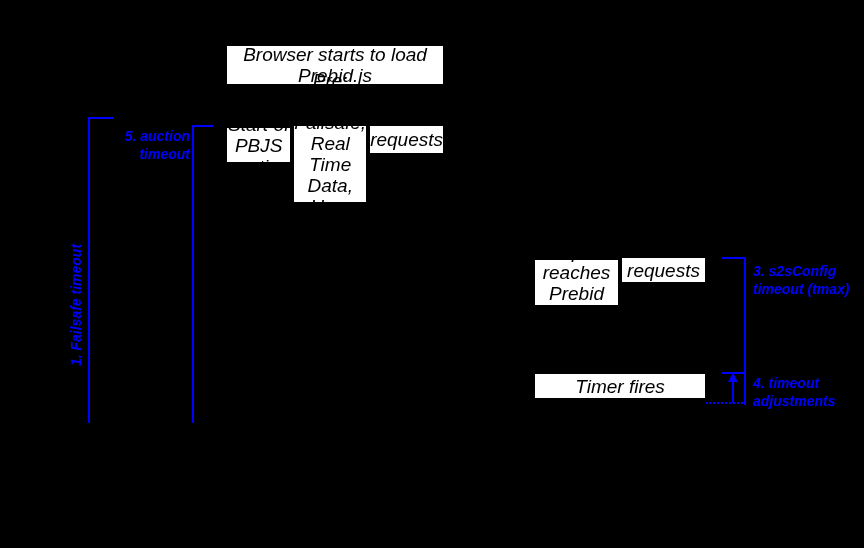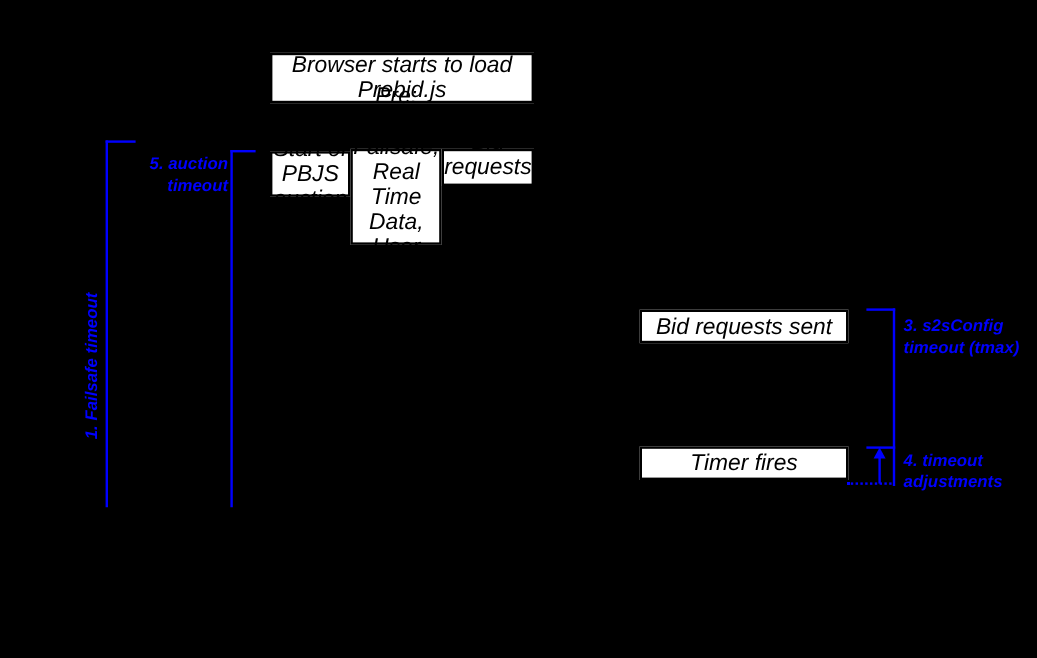--- a/index.html
+++ b/index.html
@@ -86,20 +86,22 @@
 Real Time Data, User
 ID modules</div>
     <div class="box" style="height:31px;">Bid requests sent</div>
   </div>
 
 
   <div class="box abs" style="left:225px; top:436px; width:220px; height:26px;">Timer fires</div>
 
 
   <div class="stack" style="left:533px; top:258px; width:174px;">
+    <div class="box" style="height:49px;">Request reaches
+Prebid Server</div>
     <div class="box" style="height:28px;">Bid requests sent</div>
   </div>
 
   <div class="box abs" style="left:533px; top:372px; width:174px; height:28px;">Timer fires</div>
 
   <div class="blue-line" style="left:88px; top:117px; width:2px; height:374px;"></div>
   <div class="blue-line" style="left:88px; top:117px; width:25px; height:2px;"></div>
   <div class="blue-line" style="left:88px; top:489px; width:24px; height:2px;"></div>
   <div class="blue-label vertical-label" style="left:10px; top:294px; width:135px; height:22px;">1. Failsafe timeout</div>
 

